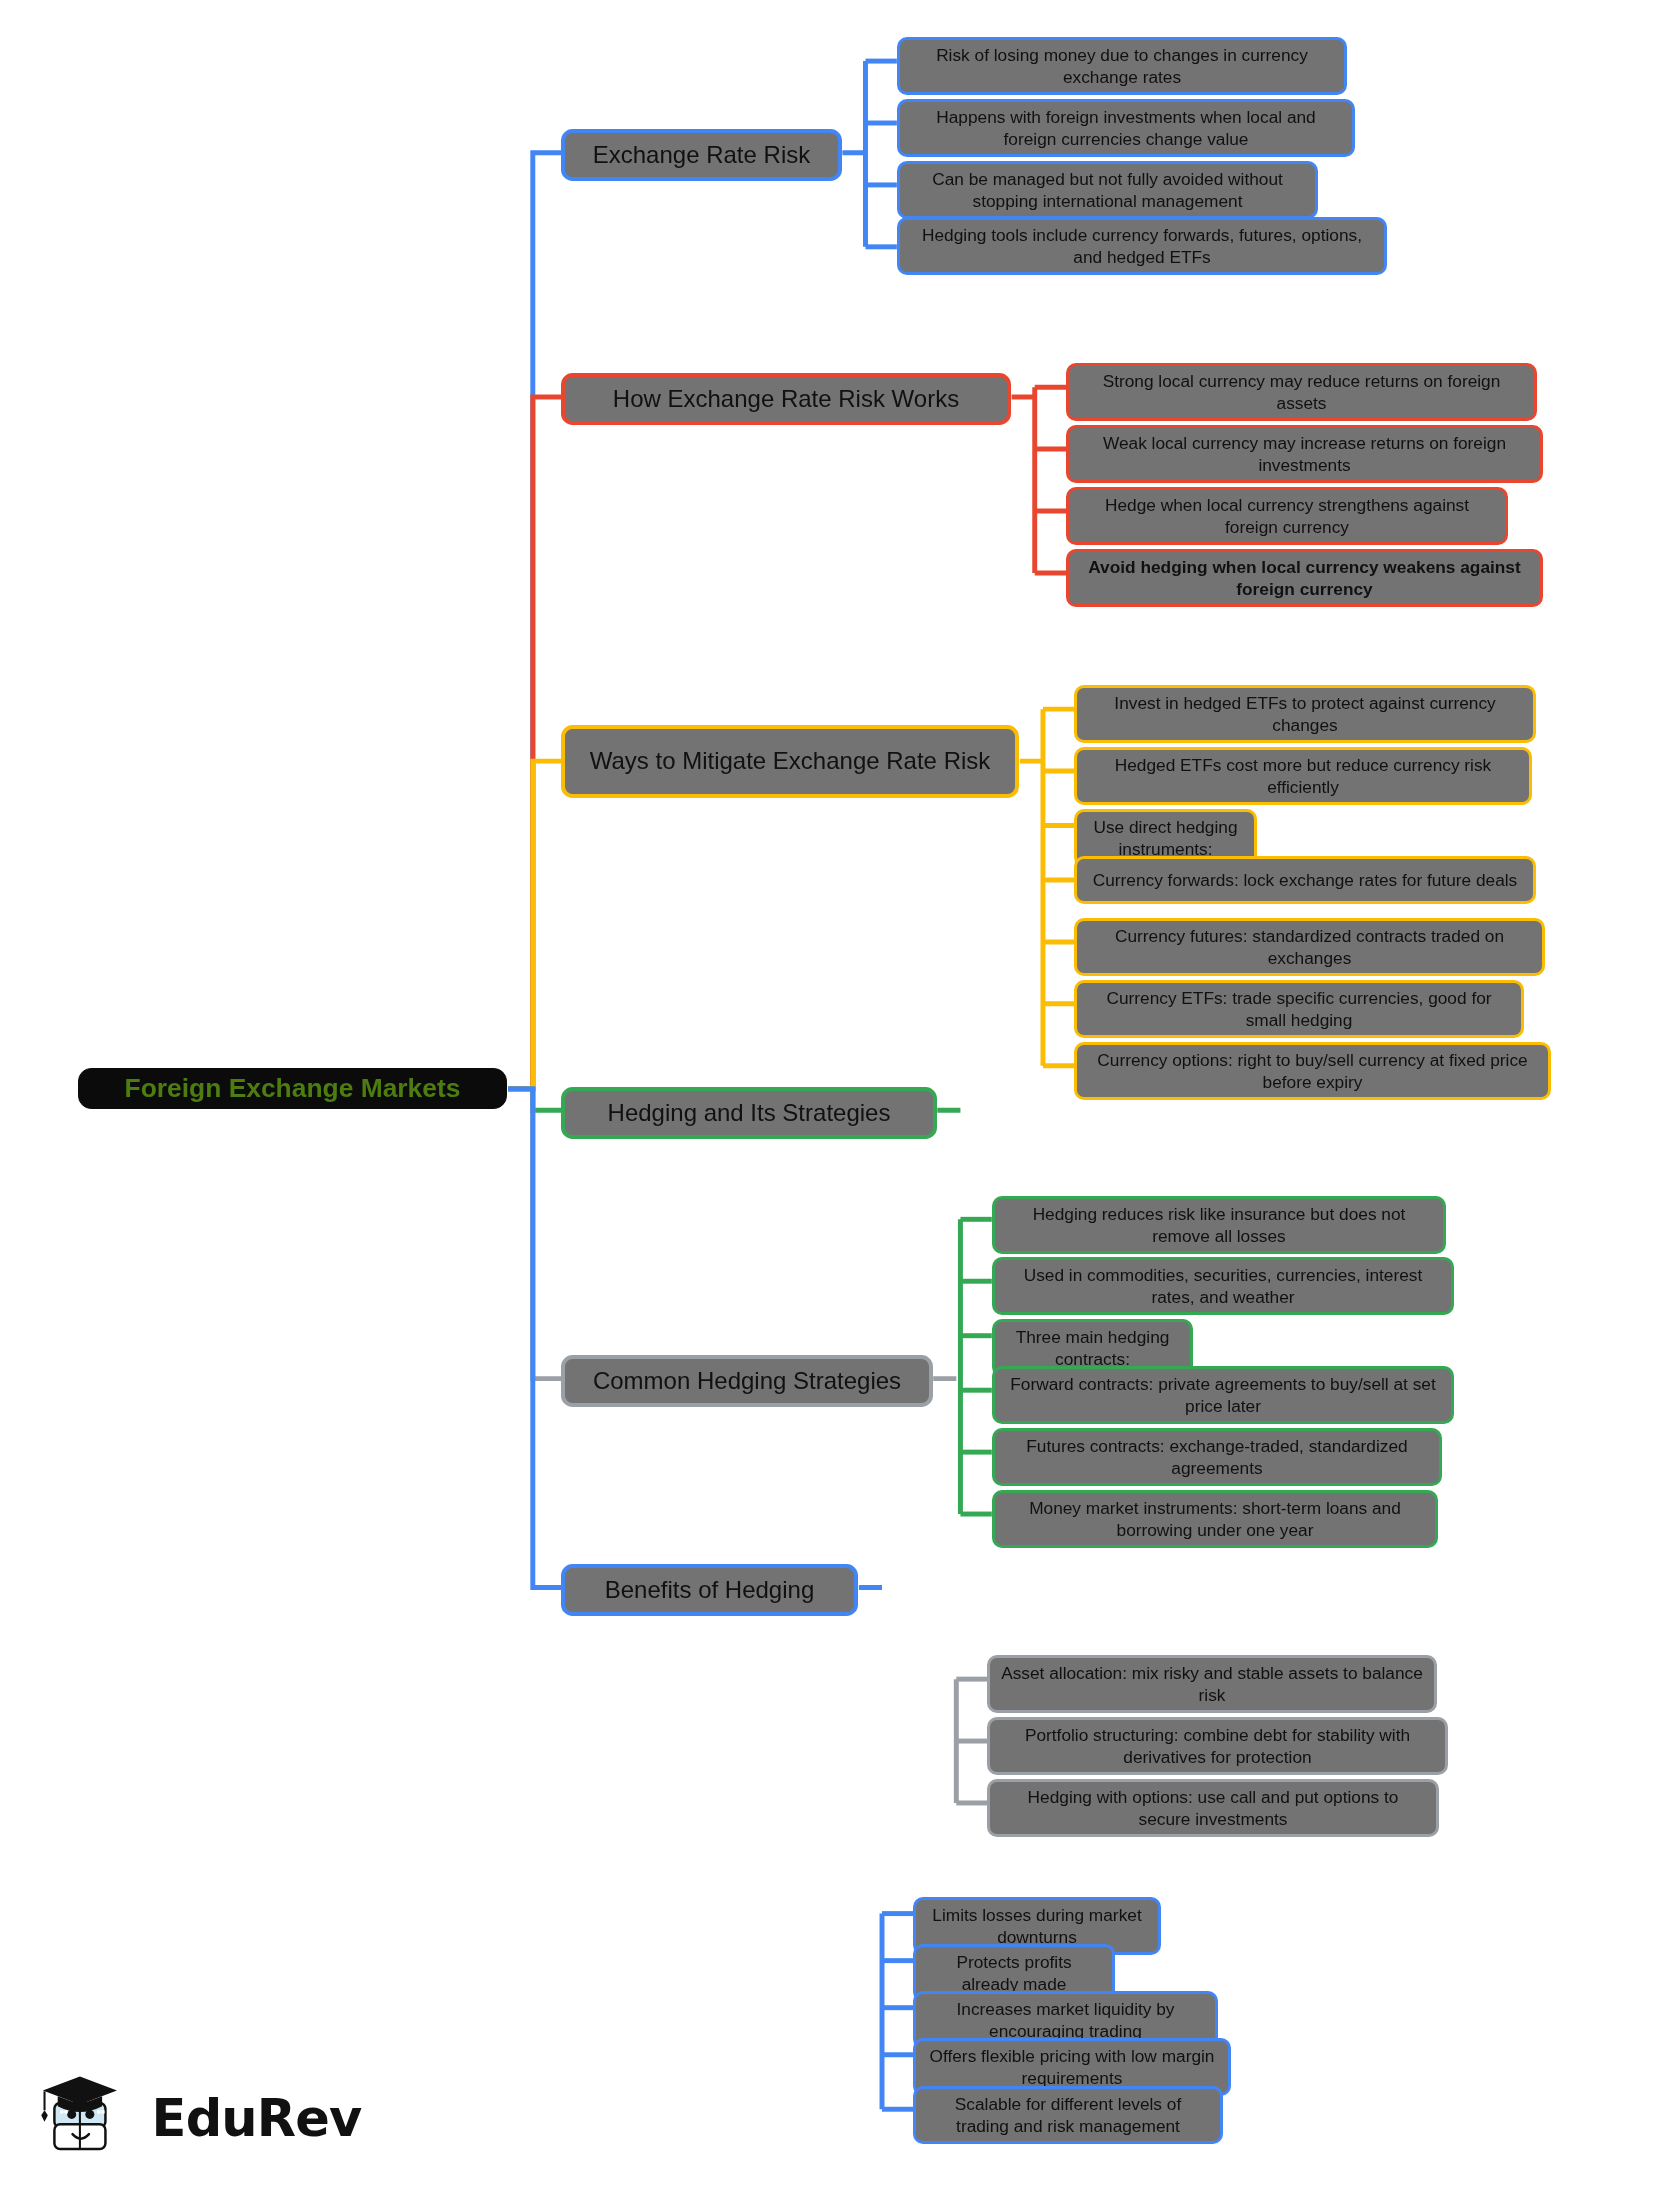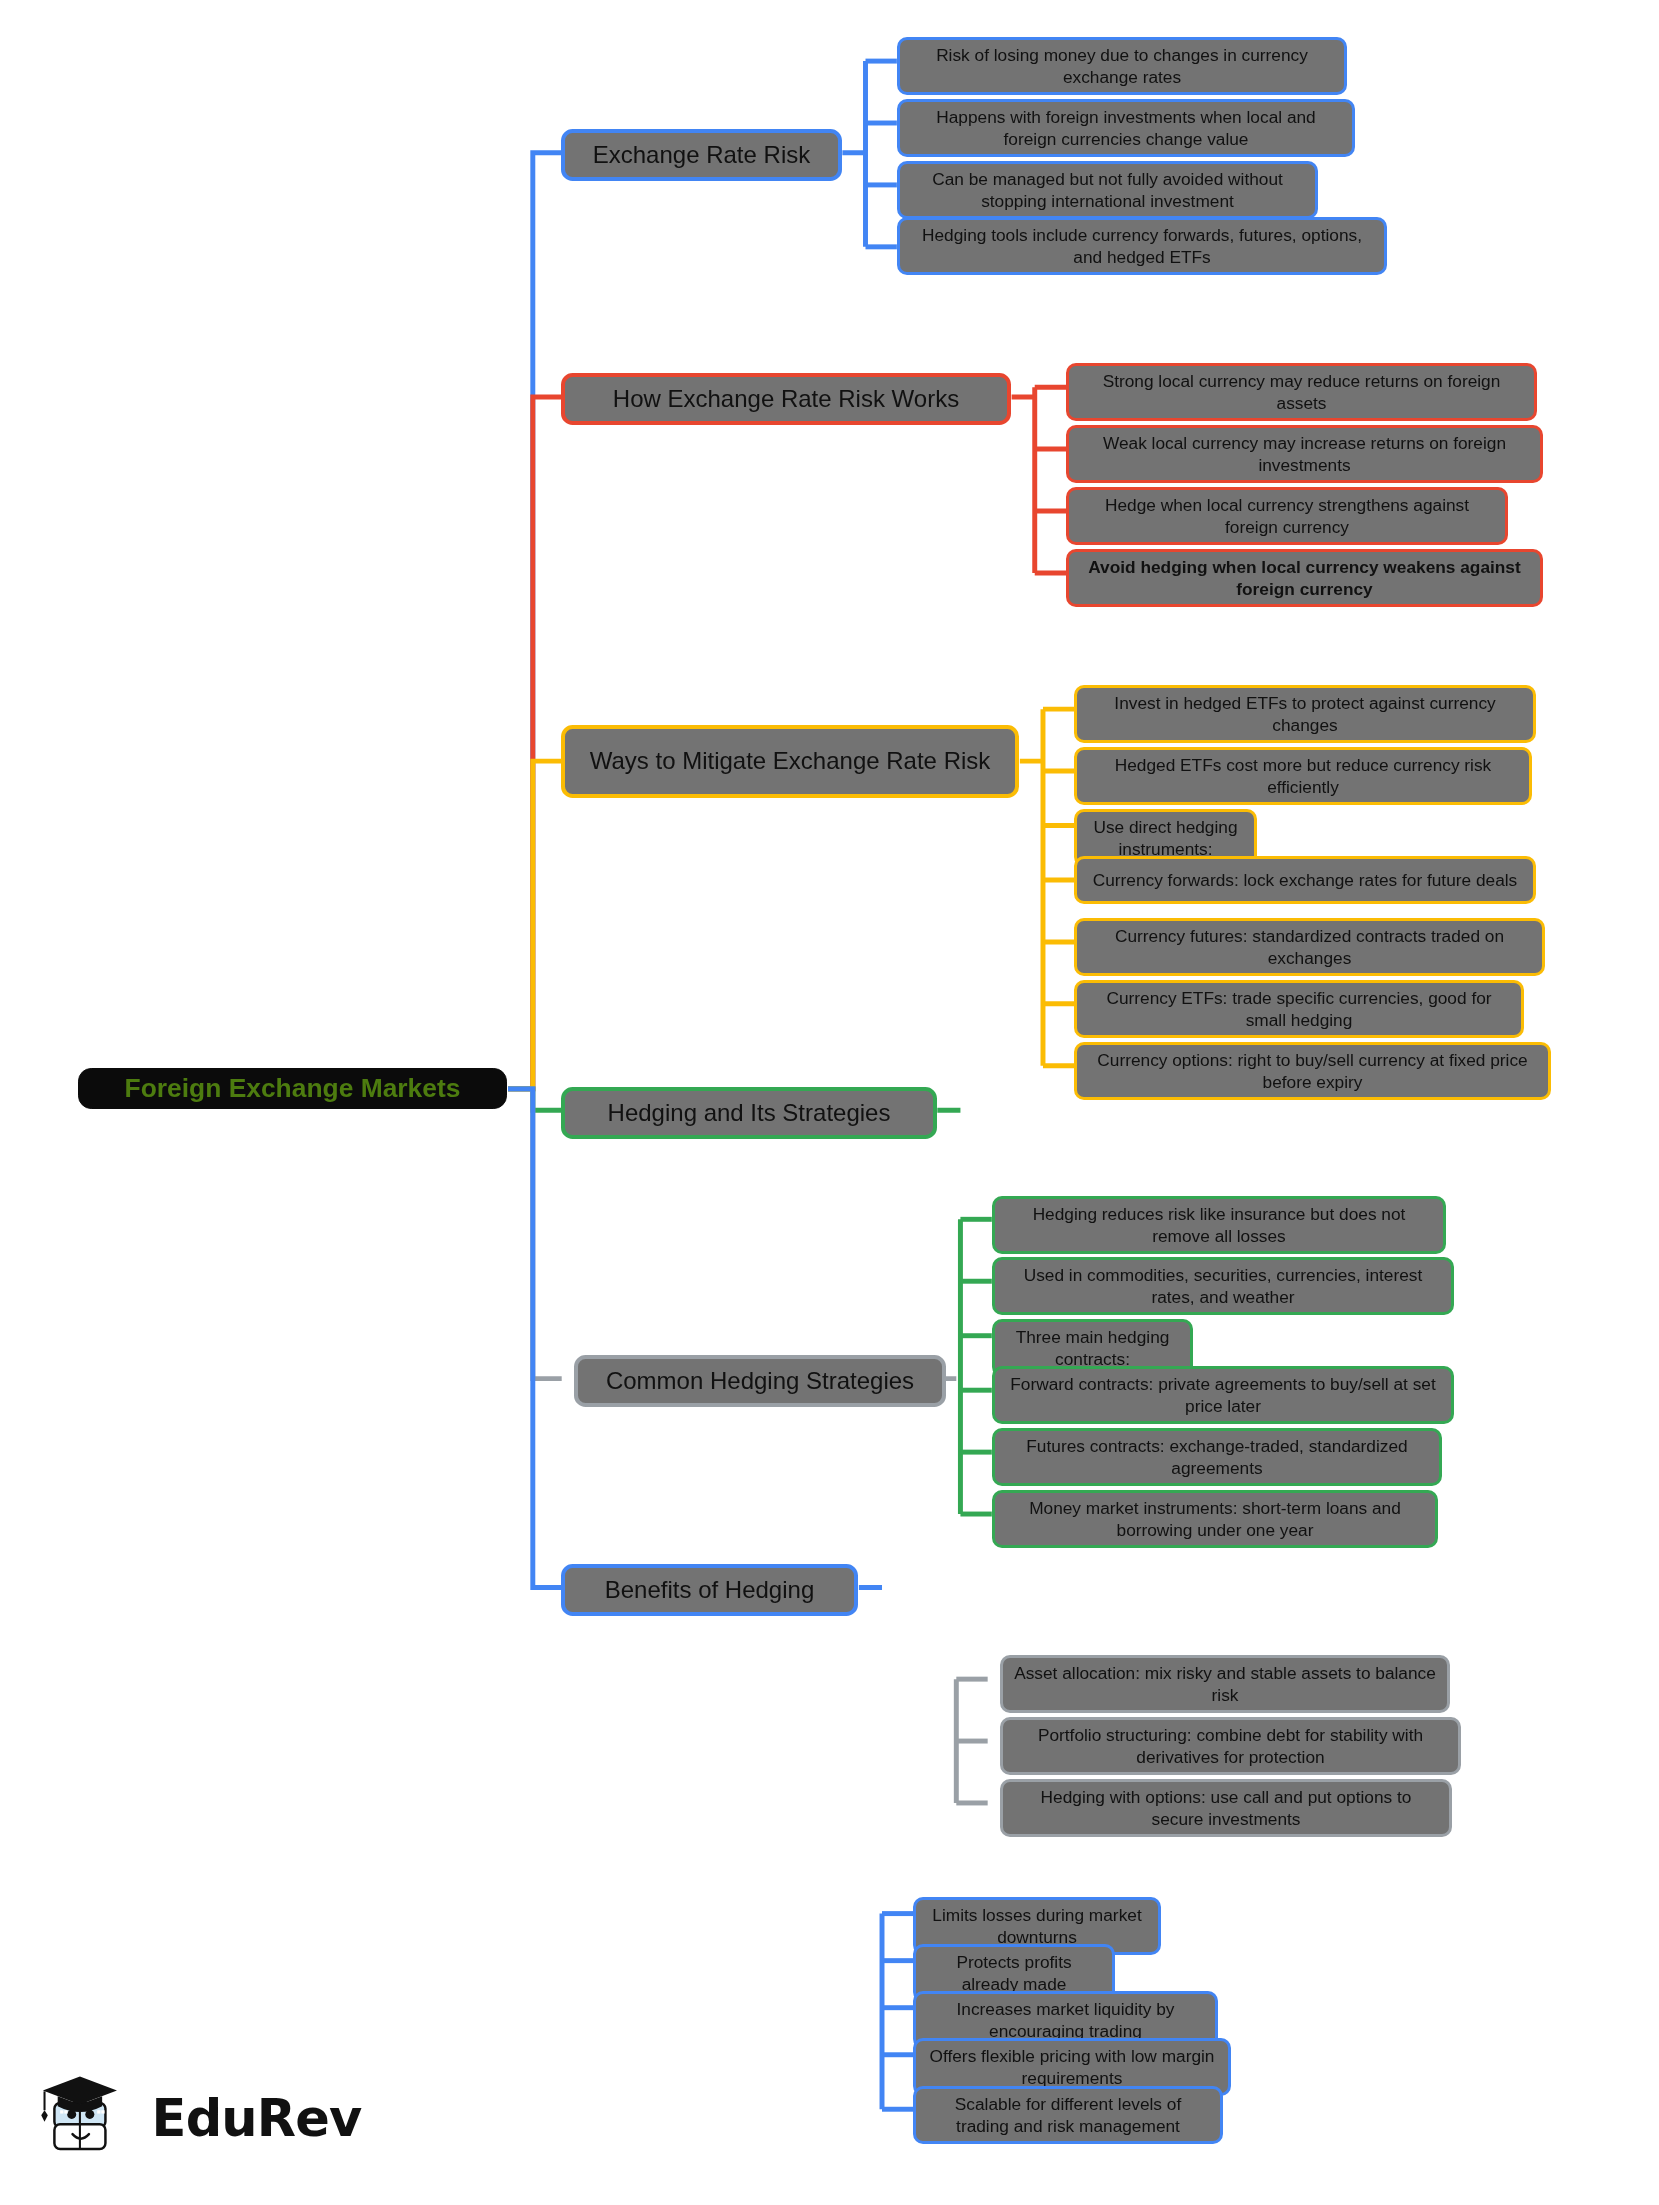--- a/index.html
+++ b/index.html
@@ -53,21 +53,21 @@
     font-size: 17.3px;
     border-radius: 10px;
     border-width: 3.3px;
     border-style: solid;
     padding: 4.1px 10px;
   }
   .c-blue   { border-color: #4285f4; }
   .c-red    { border-color: #e8462f; }
   .c-yellow { border-color: #fbbc04; }
   .c-green  { border-color: #34a853; }
-  .c-gray   { border-color: #9aa0a6; margin-left: 13px; }
+  .c-gray   { border-color: #9aa0a6; }
 
   
   #logo {
     position: absolute;
     left: 33px;
     top: 2056px;
     width: 314px;
     height: 124px;
     display: flex;
     align-items: center;
@@ -127,21 +127,21 @@
       <path d="M1068 2375 L1106 2375" stroke="#4285f4" stroke-width="6" fill="none" stroke-linecap="butt"></path>
       <path d="M1068 2432 L1106 2432" stroke="#4285f4" stroke-width="6" fill="none" stroke-linecap="butt"></path>
       <path d="M1068 2489 L1106 2489" stroke="#4285f4" stroke-width="6" fill="none" stroke-linecap="butt"></path>
       <path d="M1068 2555 L1106 2555" stroke="#4285f4" stroke-width="6" fill="none" stroke-linecap="butt"></path>
     </svg>
   <div id="nodes">
       <div class="node root-node" style="left: 78px; top: 1068px; width: 429px; height: 41px;">Foreign Exchange Markets</div>
       <div class="node branch-node c-blue" style="left: 561px; top: 129px; width: 281px; min-height: 48px;">Exchange Rate Risk</div>
       <div class="node leaf-node c-blue" style="left: 897px; top: 37px; width: 450px; min-height: 48px;">Risk of losing money due to changes in currency exchange rates</div>
       <div class="node leaf-node c-blue" style="left: 897px; top: 99px; width: 458px; min-height: 48px;">Happens with foreign investments when local and foreign currencies change value</div>
-      <div class="node leaf-node c-blue" style="left: 897px; top: 161px; width: 421px; min-height: 48px;">Can be managed but not fully avoided without stopping international investment</div>
+      <div class="node leaf-node c-blue" style="left: 897px; top: 161px; width: 421px; min-height: 48px;">Can be managed but not fully avoided without stopping international management</div>
       <div class="node leaf-node c-blue" style="left: 897px; top: 217px; width: 490px; min-height: 48px;">Hedging tools include currency forwards, futures, options, and hedged ETFs</div>
       <div class="node branch-node c-red" style="left: 561px; top: 373px; width: 450px; min-height: 48px;">How Exchange Rate Risk Works</div>
       <div class="node leaf-node c-red" style="left: 1066px; top: 363px; width: 471px; min-height: 48px;">Strong local currency may reduce returns on foreign assets</div>
       <div class="node leaf-node c-red" style="left: 1066px; top: 425px; width: 477px; min-height: 48px;">Weak local currency may increase returns on foreign investments</div>
       <div class="node leaf-node c-red" style="left: 1066px; top: 487px; width: 442px; min-height: 48px;">Hedge when local currency strengthens against foreign currency</div>
       <div class="node leaf-node c-red" style="left: 1066px; top: 549px; width: 477px; min-height: 48px; font-weight: bold;">Avoid hedging when local currency weakens against foreign currency</div>
       <div class="node branch-node c-yellow" style="left: 561px; top: 725px; width: 458px; min-height: 73px;">Ways to Mitigate Exchange Rate Risk</div>
       <div class="node leaf-node c-yellow" style="left: 1074px; top: 685px; width: 462px; min-height: 48px;">Invest in hedged ETFs to protect against currency changes</div>
       <div class="node leaf-node c-yellow" style="left: 1074px; top: 747px; width: 458px; min-height: 48px;">Hedged ETFs cost more but reduce currency risk efficiently</div>
       <div class="node leaf-node c-yellow" style="left: 1074px; top: 809px; width: 183px; min-height: 33px;">Use direct hedging instruments:</div>

